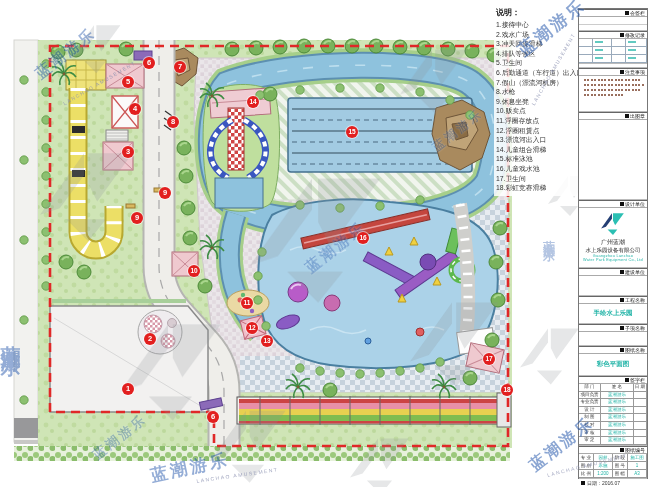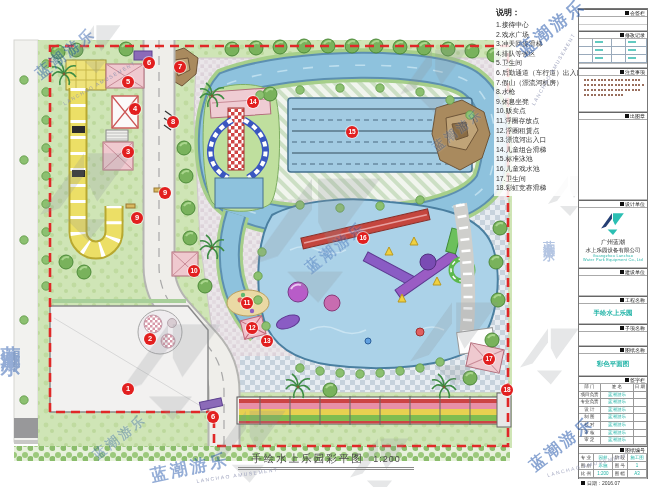--- a/index.html
+++ b/index.html
@@ -412,24 +412,20 @@
         <div class="lg-item">12.浮圈租赁点</div>
         <div class="lg-item">13.漂流河出入口</div>
         <div class="lg-item">14.儿童组合滑梯</div>
         <div class="lg-item">15.标准泳池</div>
         <div class="lg-item">16.儿童戏水池</div>
         <div class="lg-item">17.卫生间</div>
         <div class="lg-item">18.彩虹竞赛滑梯</div>
       </div>
 </div>
 
-<div id="plan-caption">
-  <span class="t">手绘水上乐园彩平图</span>
-  <span class="s">1:200</span>
-</div>
 
 <div id="markers">
       <div class="marker" style="left: 128px; top: 389px;">1</div>
       <div class="marker" style="left: 150px; top: 339px;">2</div>
       <div class="marker" style="left: 128px; top: 152px;">3</div>
       <div class="marker" style="left: 135px; top: 109px;">4</div>
       <div class="marker" style="left: 128px; top: 82px;">5</div>
       <div class="marker" style="left: 149px; top: 63px;">6</div>
       <div class="marker" style="left: 213px; top: 417px;">6</div>
       <div class="marker" style="left: 180px; top: 67px;">7</div>

